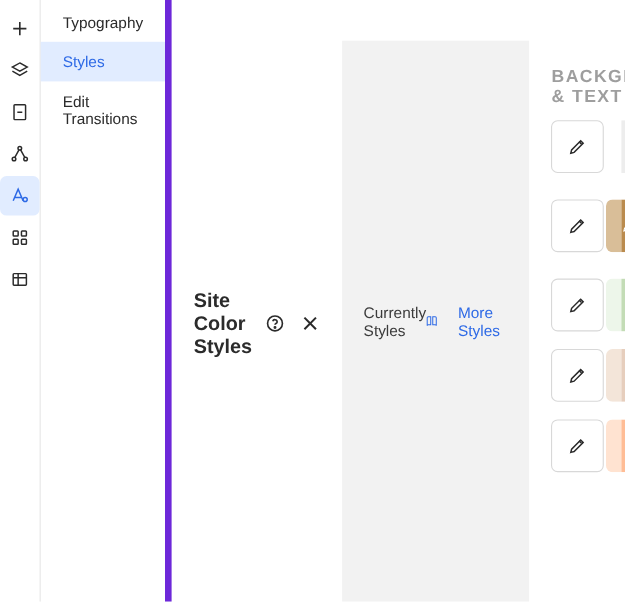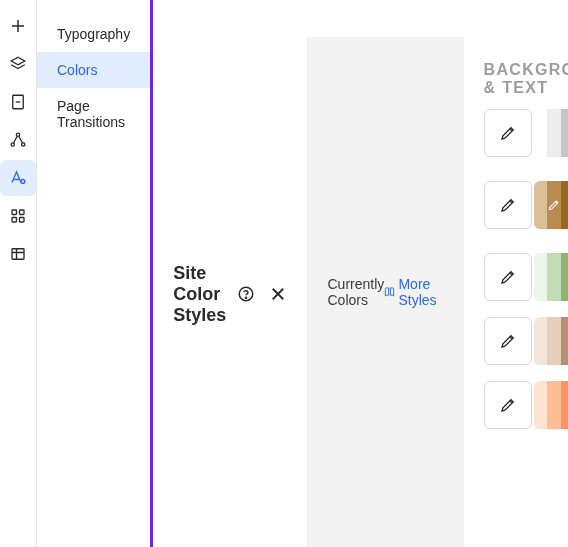--- a/index.html
+++ b/index.html
@@ -24,22 +24,22 @@
     .rail-item {
       width: 36px; height: 36px;
       display: flex; align-items: center; justify-content: center;
       border-radius: 6px;
       cursor: pointer;
       color: #2b2b2b;
     }
     .rail-item.active { background: #e1ecff; color: #2e6ae6; }
     .sidenav {
       width: 170px;
-      padding-top: 16px;
-      border-right: 3px solid #6d28d9;
+      padding-top: 2px;
+      border-right: 6px solid #6d28d9;
     }
     .sidenav-item {
       padding: 10px 20px;
       font-size: 14px;
       cursor: pointer;
       color: #2b2b2b;
     }
     .sidenav-item.active {
       background: #e1ecff;
       color: #2e6ae6;
@@ -59,21 +59,21 @@
     .hicon { cursor: pointer; color: #2b2b2b; display:flex; }
     .applied-bar {
       background: #f2f2f2;
       display: flex; align-items: center; justify-content: space-between;
       padding: 12px 20px;
       font-size: 14px;
     }
     .applied-text { color: #3b3b3b; }
     .more-styles {
       color: #2e6ae6; font-weight: 500;
-      display: flex; align-items: center; gap: 3px;
+      display: flex; align-items: center; gap: 18px;
       cursor: pointer; font-size: 14px;
     }
     .groups { padding: 0 20px 20px 20px; overflow:auto; }
     .group { margin-top: 24px; position: relative;}
     .group-label {
       font-size: 16px; letter-spacing: 1.3px; font-weight: 700;
       color: #9e9e9e; margin-bottom: 12px;
       text-transform: uppercase;
     }
     .row {
@@ -159,43 +159,43 @@
       </div>
       <div class="rail-item">
         <svg width="18" height="18" viewBox="0 0 24 24" fill="none" stroke="currentColor" stroke-width="1.8">
           <rect x="4" y="5" width="16" height="14" rx="1"></rect>
           <path d="M4 10h16M10 5v14"></path>
         </svg>
       </div>
     </div>
   <div class="sidenav" id="sidenav">
       <div class="sidenav-item"><span>Typography</span></div>
-      <div class="sidenav-item active"><span>Colors</span></div>
-      <div class="sidenav-item"><span>Page Transitions</span></div>
+      <div class="sidenav-item active"><span>Styles</span></div>
+      <div class="sidenav-item"><span>Edit Transitions</span></div>
     </div>
   <div class="panel">
     <div class="panel-header">
       <div class="panel-title">Site Color Styles</div>
       <div class="panel-header-icons">
         <span class="hicon">
           <svg width="18" height="18" viewBox="0 0 24 24" fill="none" stroke="currentColor" stroke-width="2">
               <circle cx="12" cy="12" r="9"></circle>
               <path d="M9.3 9.5a2.7 2.7 0 0 1 5.3.7c0 1.8-2.6 2-2.6 3.3"></path>
               <circle cx="12" cy="17" r=".8" fill="currentColor"></circle>
             </svg>
         </span>
         <span class="hicon">
           <svg width="18" height="18" viewBox="0 0 24 24" fill="none" stroke="currentColor" stroke-width="2.5">
               <path d="M5 5l14 14M19 5L5 19"></path>
             </svg>
         </span>
       </div>
     </div>
     <div class="applied-bar">
-      <span class="applied-text">Currently Colors</span>
+      <span class="applied-text">Currently Styles</span>
       <span class="more-styles">
         <svg width="18" height="18" viewBox="0 0 24 24" fill="none" stroke="#2e6ae6" stroke-width="2">
             <path d="M3 5a2 2 0 0 1 2-2h5v16H5a2 2 0 0 0-2 2V5zM21 5a2 2 0 0 0-2-2h-5v16h5a2 2 0 0 1 2 2V5z"></path>
           </svg>
         <span>More Styles</span>
       </span>
     </div>
     <div class="groups" id="groups">
         <div class="group">
           <div class="group-label">BACKGROUND &amp; TEXT</div>

